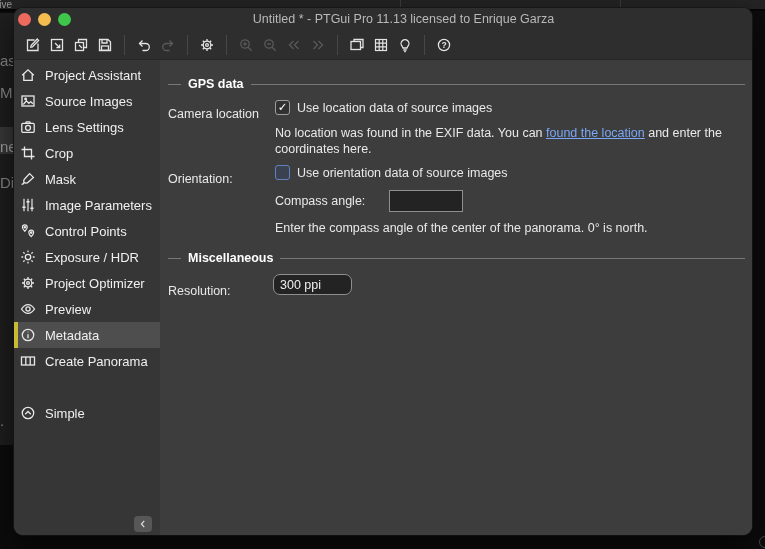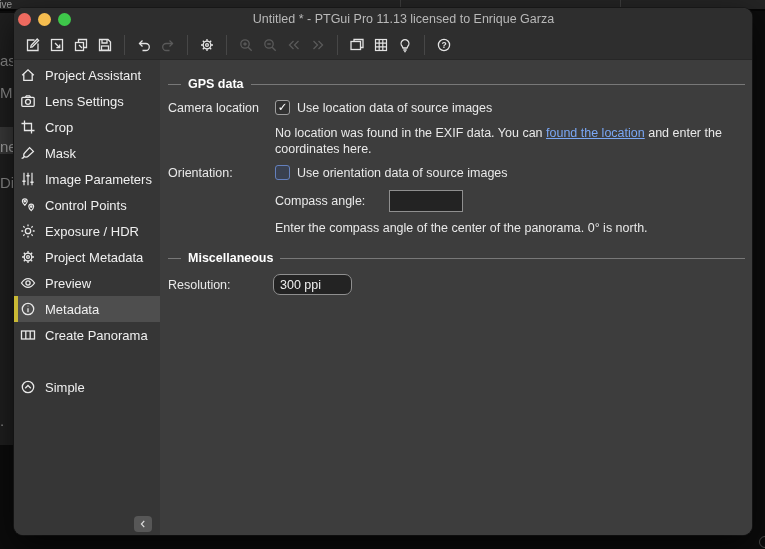--- a/index.html
+++ b/index.html
@@ -45,21 +45,21 @@
   .collapse-btn{position:absolute;right:8px;bottom:3px;width:18px;height:16px;background:#575757;
                 border-radius:4px;display:flex;align-items:center;justify-content:center;color:#dcdcdc;}
 
   
   .content{position:relative;flex:1;background:#3d3d3d;color:#e9e9e9;font-size:12.5px;}
   .sec-hdr{position:absolute;left:8px;right:7px;display:flex;align-items:center;gap:7px;}
   .sec-hdr .dash{width:13px;height:1px;background:#787878;flex:none;}
   .sec-hdr .t{font-weight:bold;color:#fff;white-space:nowrap;}
   .sec-hdr .line{flex:1;height:1px;background:#787878;}
 
-  .lbl{position:absolute;left:8px;white-space:nowrap;}
+  .lbl{position:absolute;left:8px;white-space:nowrap;margin-top:6px;}
   .cbrow{position:absolute;left:115px;display:flex;align-items:center;gap:7px;}
   .cb{width:15px;height:15px;border-radius:3px;background:#313131;border:1.5px solid #9e9e9e;
       display:flex;align-items:center;justify-content:center;flex:none;}
   .cb .check{display:none;color:#fff;font-size:11.5px;font-weight:bold;line-height:1;}
   .cb.checked .check{display:block;}
   .cb.blue{background:#3a4150;border-color:#6480bd;}
   .note{position:absolute;left:115px;width:472px;line-height:15.5px;}
   .link{color:#7aa7f5;text-decoration:underline;cursor:pointer;}
   .inrow{position:absolute;left:115px;display:flex;align-items:center;gap:24px;}
   .tfield{background:#232323;border:1px solid #8f8f8f;color:#efefef;font-size:12.5px;
@@ -201,20 +201,28 @@
 
       <div class="sidebar">
         <div class="sb-item">
           <svg width="16" height="16" viewBox="0 0 16 16" fill="none" stroke="currentColor" stroke-width="1.3">
               <path d="M2.2 8.3 L8 2.8 L13.8 8.3 M3.8 6.9 V13.3 H12.2 V6.9"></path>
             </svg>
           <span>Project Assistant</span>
         </div>
         <div class="sb-item">
           <svg width="16" height="16" viewBox="0 0 16 16" fill="none" stroke="currentColor" stroke-width="1.3">
+              <rect x="2" y="3" width="12" height="10"></rect>
+              <path d="M3.3 11.5 L6.4 7.8 L8.9 10.4 L10.7 8.6 L12.8 10.8"></path>
+              <circle cx="5.6" cy="5.9" r="0.8"></circle>
+            </svg>
+          <span>Source Images</span>
+        </div>
+        <div class="sb-item">
+          <svg width="16" height="16" viewBox="0 0 16 16" fill="none" stroke="currentColor" stroke-width="1.3">
               <rect x="1.8" y="4.4" width="12.4" height="8.9" rx="1"></rect>
               <path d="M5.4 4.4 L6.4 2.9 H9.6 L10.6 4.4"></path>
               <circle cx="8" cy="8.8" r="2.5"></circle>
             </svg>
           <span>Lens Settings</span>
         </div>
         <div class="sb-item">
           <svg width="16" height="16" viewBox="0 0 16 16" fill="none" stroke="currentColor" stroke-width="1.3">
               <path d="M4.5 1.5 V11.5 H14.5 M1.5 4.5 H11.5 V14.5"></path>
             </svg>
@@ -249,21 +257,21 @@
               <path d="M8 1.4 V3.2 M8 12.8 V14.6 M1.4 8 H3.2 M12.8 8 H14.6 M3.3 3.3 l1.3 1.3 M11.4 11.4 l1.3 1.3 M12.7 3.3 l-1.3 1.3 M4.6 11.4 l-1.3 1.3"></path>
             </svg>
           <span>Exposure / HDR</span>
         </div>
         <div class="sb-item">
           <svg width="16" height="16" viewBox="0 0 16 16" fill="none" stroke="currentColor" stroke-width="1.3">
               <circle cx="8" cy="8" r="3.8"></circle>
               <circle cx="8" cy="8" r="1.4"></circle>
               <path d="M8 2 v2.2 M8 11.8 V14 M2 8 h2.2 M11.8 8 H14 M3.8 3.8 l1.5 1.5 M10.7 10.7 l1.5 1.5 M12.2 3.8 l-1.5 1.5 M5.3 10.7 l-1.5 1.5"></path>
             </svg>
-          <span>Project Metadata</span>
+          <span>Project Optimizer</span>
         </div>
         <div class="sb-item">
           <svg width="16" height="16" viewBox="0 0 16 16" fill="none" stroke="currentColor" stroke-width="1.3">
               <path d="M1.5 8 C3.5 4.9 6 3.6 8 3.6 C10 3.6 12.5 4.9 14.5 8 C12.5 11.1 10 12.4 8 12.4 C6 12.4 3.5 11.1 1.5 8 Z"></path>
               <circle cx="8" cy="8" r="2.1"></circle>
             </svg>
           <span>Preview</span>
         </div>
         <div class="sb-item selected">
           <span class="sel-bar" style="background: rgb(201, 185, 53);"></span>

